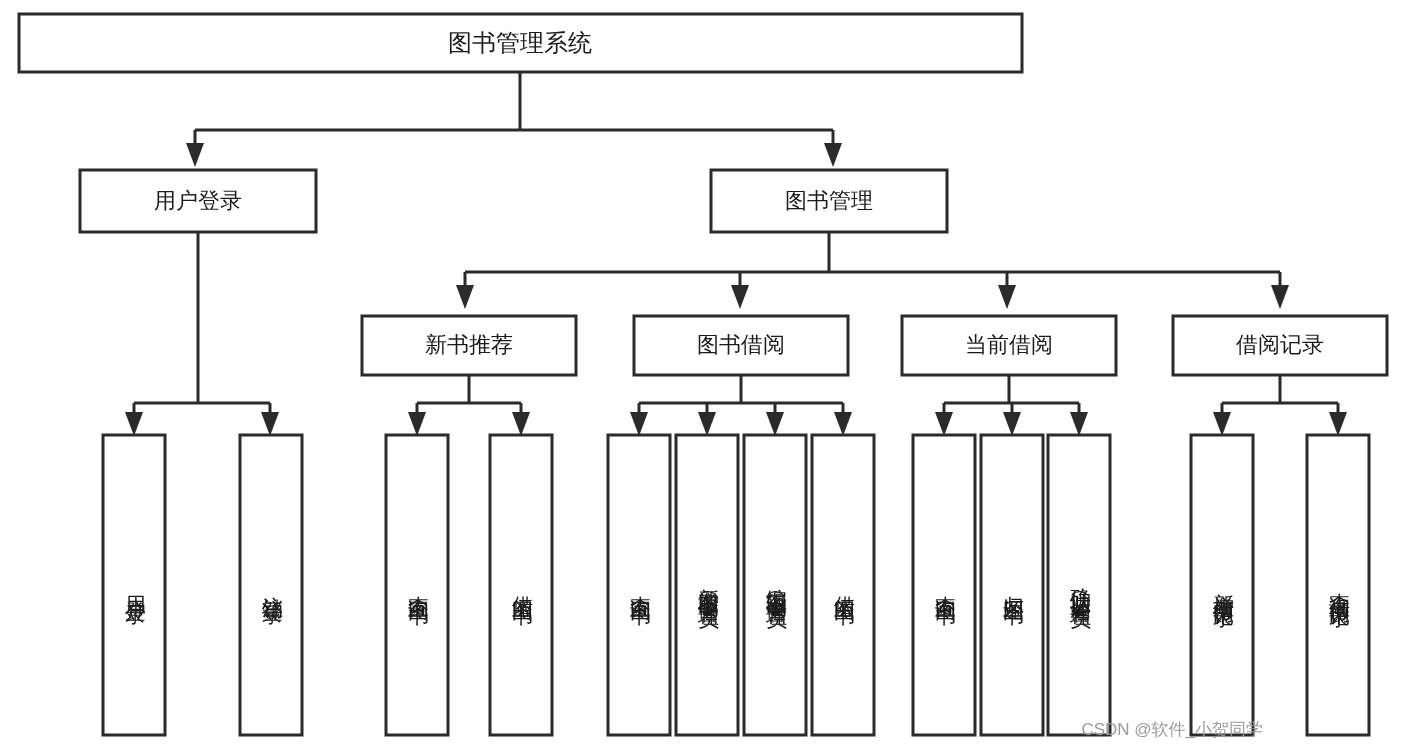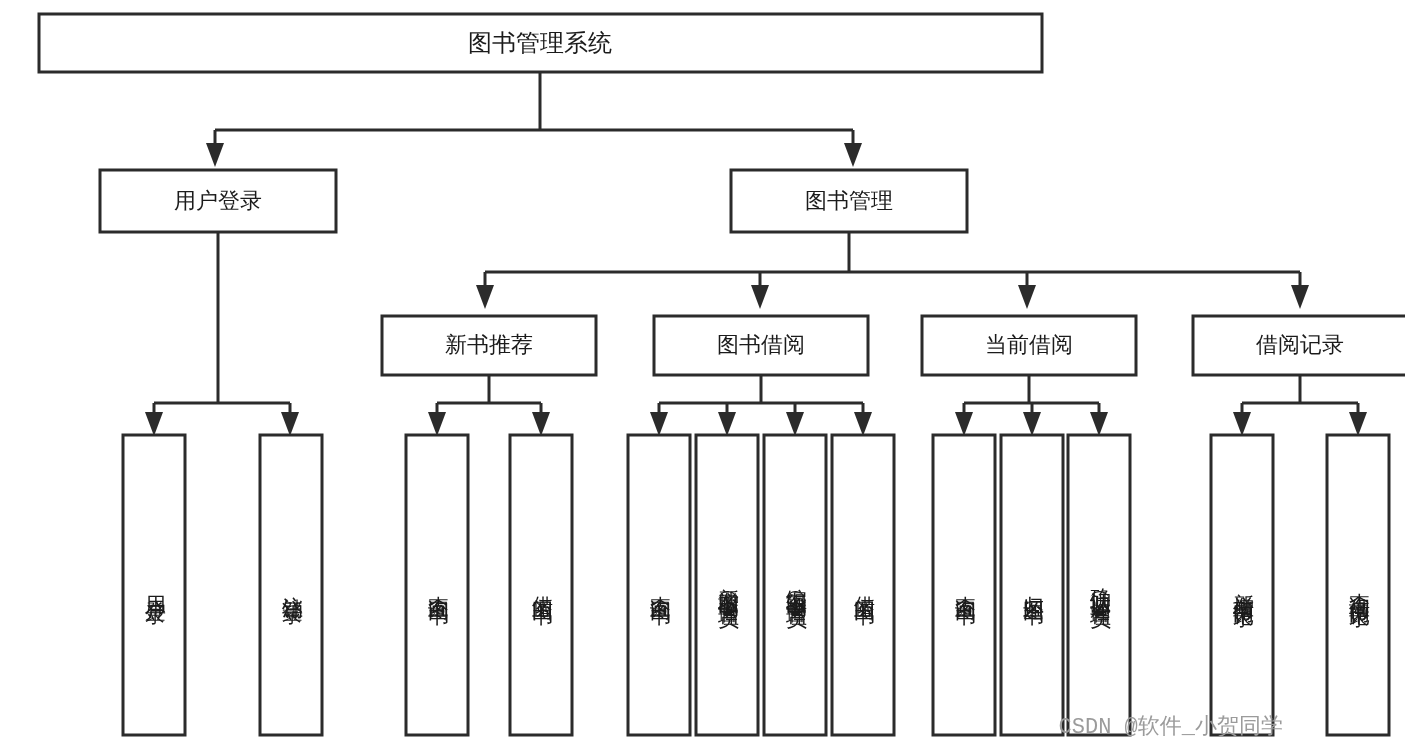--- a/index.html
+++ b/index.html
@@ -11,21 +11,20 @@
     width: 1405px;
     height: 747px;
     font-family: "Liberation Sans", "DejaVu Sans", sans-serif;
     overflow: hidden;
   }
   #diagram-root {
     position: relative;
     width: 1275px;
     height: 747px;
     background: #ffffff;
-    padding-left: 20px;
   }
   svg.diagram {
     display: block;
     width: 1405px;
     height: 747px;
   }
   .node-rect {
     fill: #ffffff;
     stroke: #2b2b2b;
     stroke-width: 3;
@@ -51,22 +50,22 @@
     fill: none;
   }
   .arrowhead {
     fill: #2b2b2b;
     stroke: none;
   }
   .watermark {
     position: absolute;
     right: 12px;
     bottom: 6px;
-    font-family: Liberation Mono, monospace;
-    font-size: 22px;
+    font-family: Liberation Sans, sans-serif;
+    font-size: 17px;
     color: #9b9b9b;
     white-space: nowrap;
     user-select: none;
   }
 </style>
 </head>
 <body>
 
 <div id="diagram-root">
 

